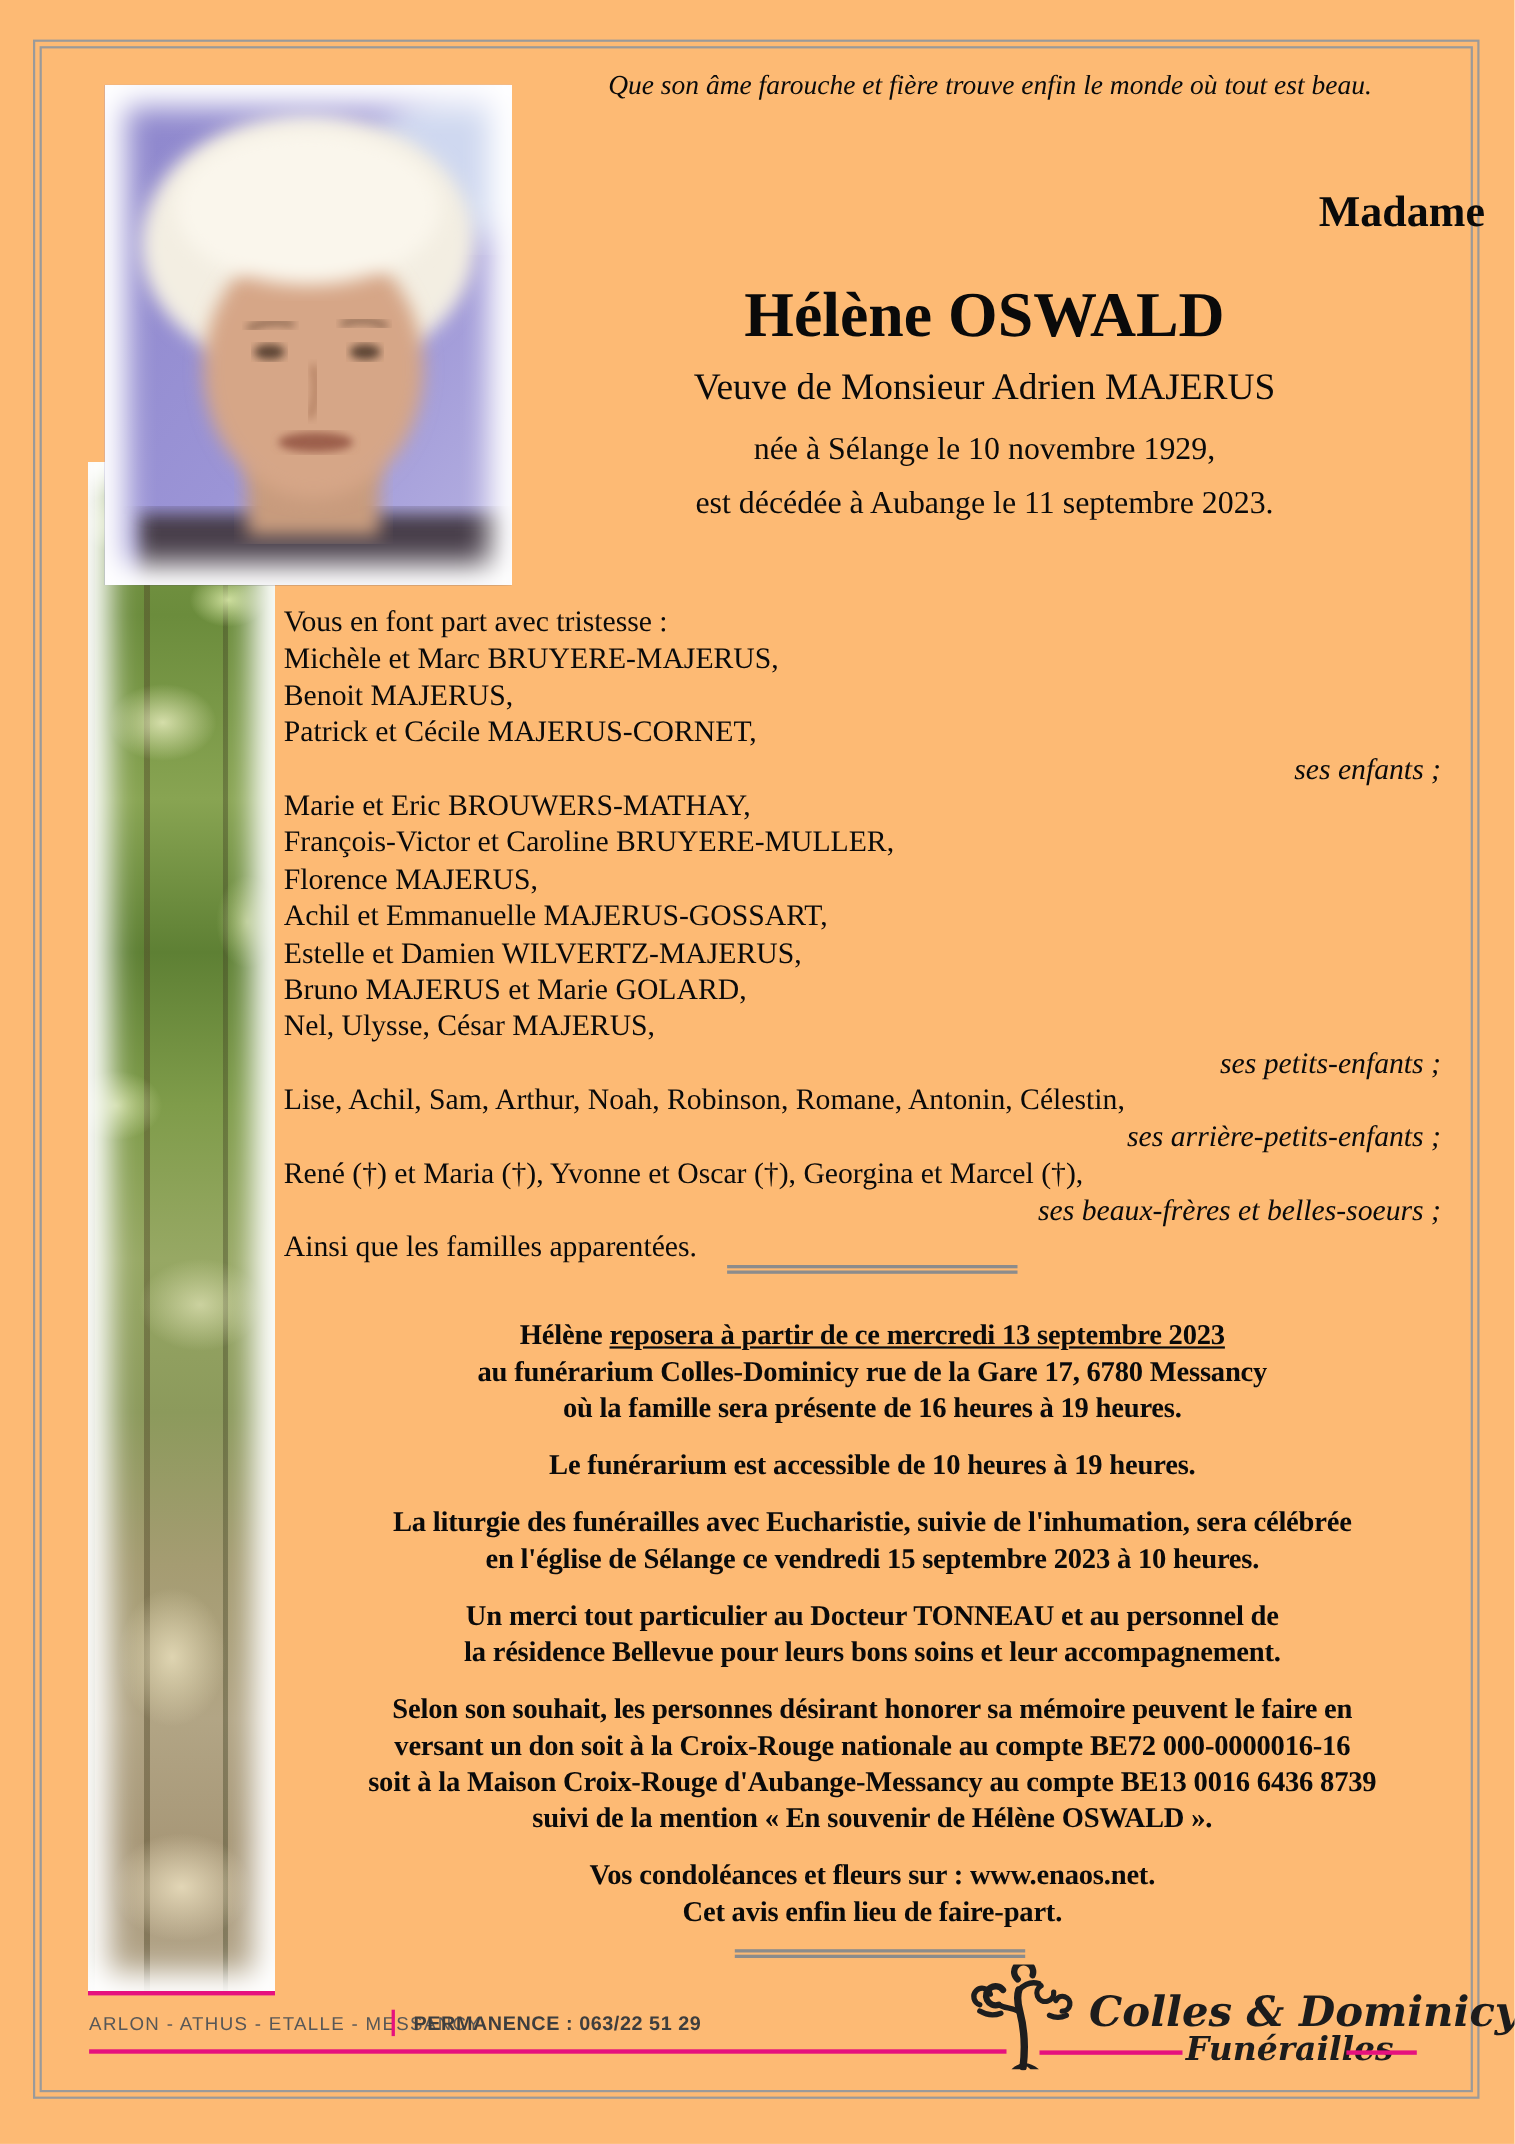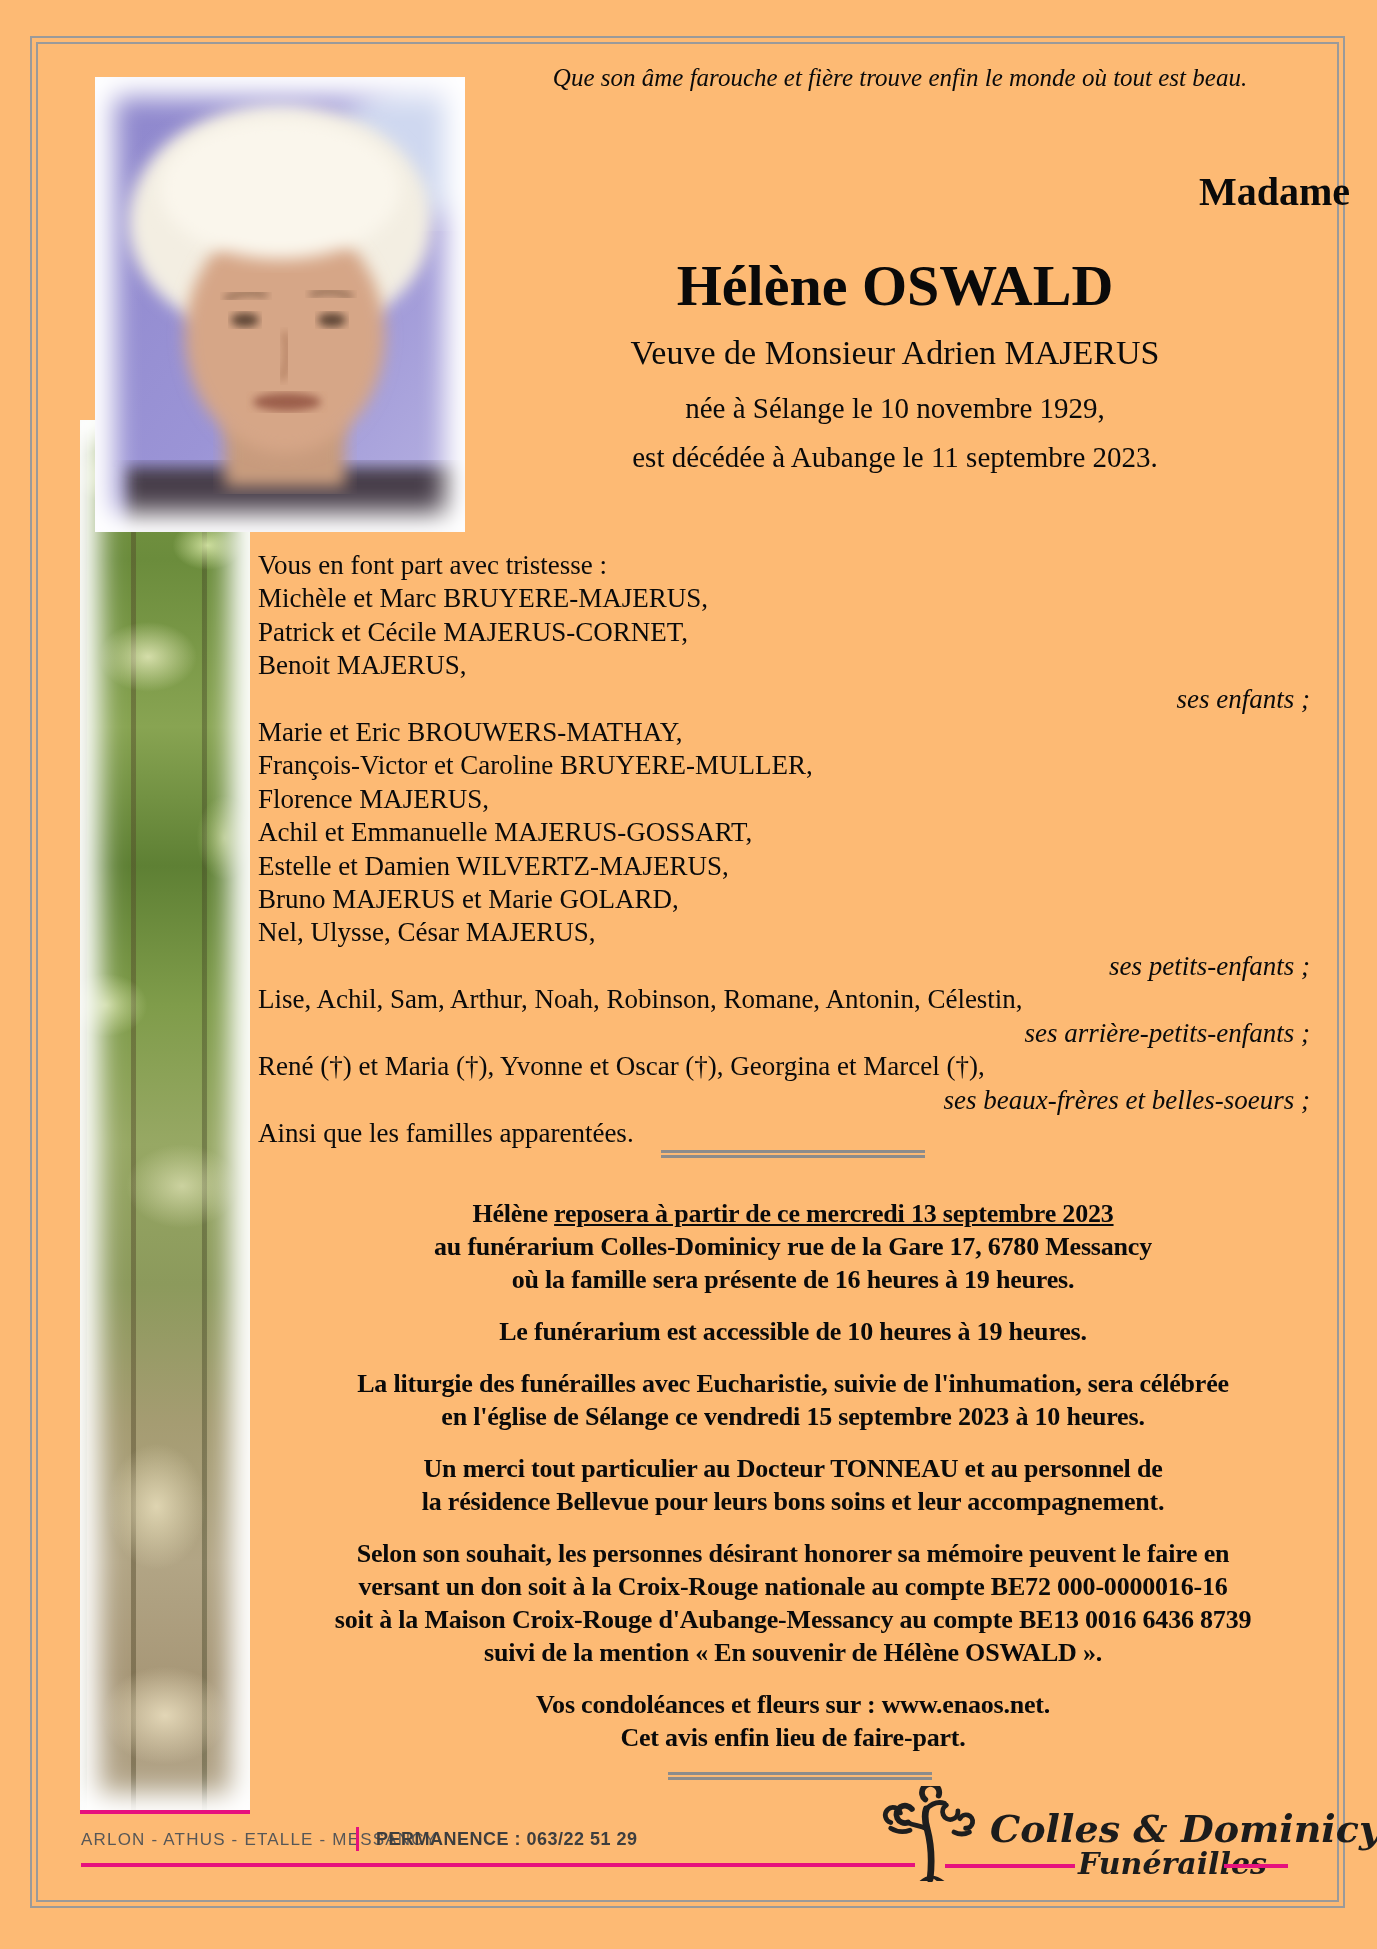--- a/index.html
+++ b/index.html
@@ -124,22 +124,22 @@
 
   <div class="t-madame">Madame</div>
   <div class="t-name">Hélène OSWALD</div>
   <div class="t-veuve">Veuve de Monsieur Adrien MAJERUS</div>
   <div class="t-born">née à Sélange le 10 novembre 1929,</div>
   <div class="t-died">est décédée à Aubange le 11 septembre 2023.</div>
 
   <div class="family">
     <div class="fl">Vous en font part avec tristesse :</div>
     <div class="fl">Michèle et Marc BRUYERE-MAJERUS,</div>
+    <div class="fl">Benoit MAJERUS,</div>
     <div class="fl">Patrick et Cécile MAJERUS-CORNET,</div>
-    <div class="fl">Benoit MAJERUS,</div>
     <div class="fr">ses enfants ;</div>
     <div class="fl">Marie et Eric BROUWERS-MATHAY,</div>
     <div class="fl">François-Victor et Caroline BRUYERE-MULLER,</div>
     <div class="fl">Florence MAJERUS,</div>
     <div class="fl">Achil et Emmanuelle MAJERUS-GOSSART,</div>
     <div class="fl">Estelle et Damien WILVERTZ-MAJERUS,</div>
     <div class="fl">Bruno MAJERUS et Marie GOLARD,</div>
     <div class="fl">Nel, Ulysse, César MAJERUS,</div>
     <div class="fr">ses petits-enfants ;</div>
     <div class="fl">Lise, Achil, Sam, Arthur, Noah, Robinson, Romane, Antonin, Célestin,</div>

